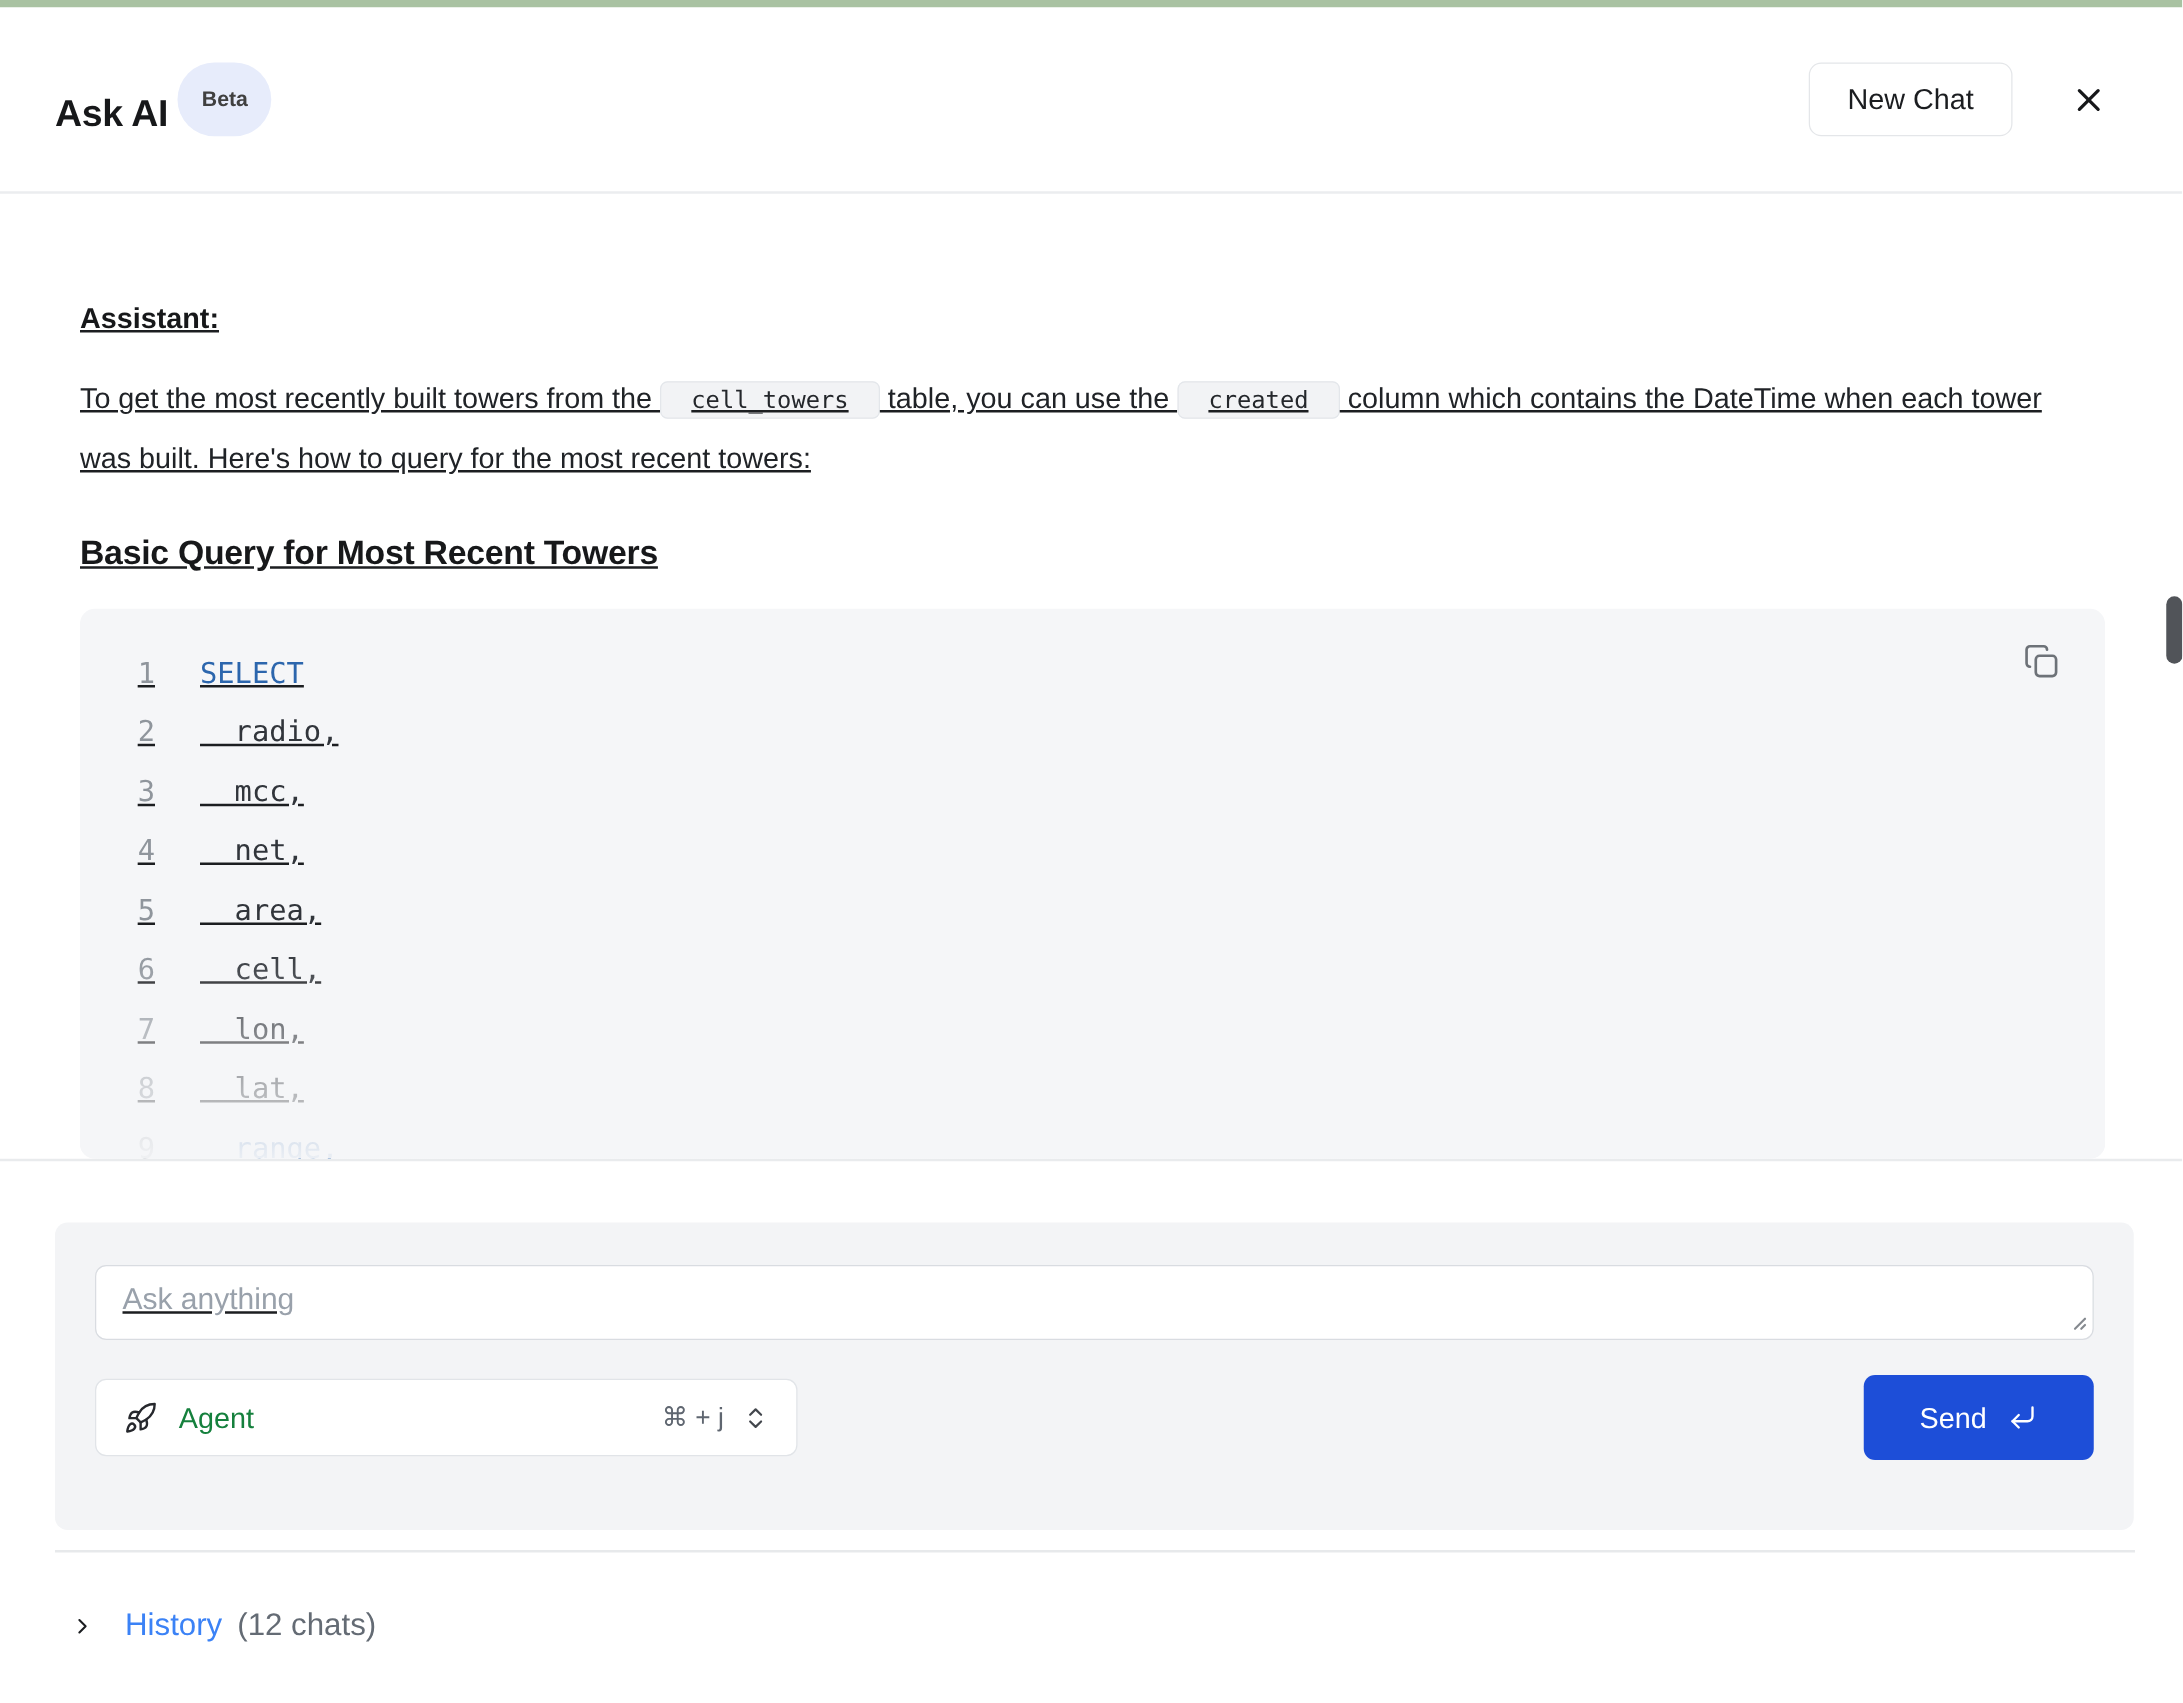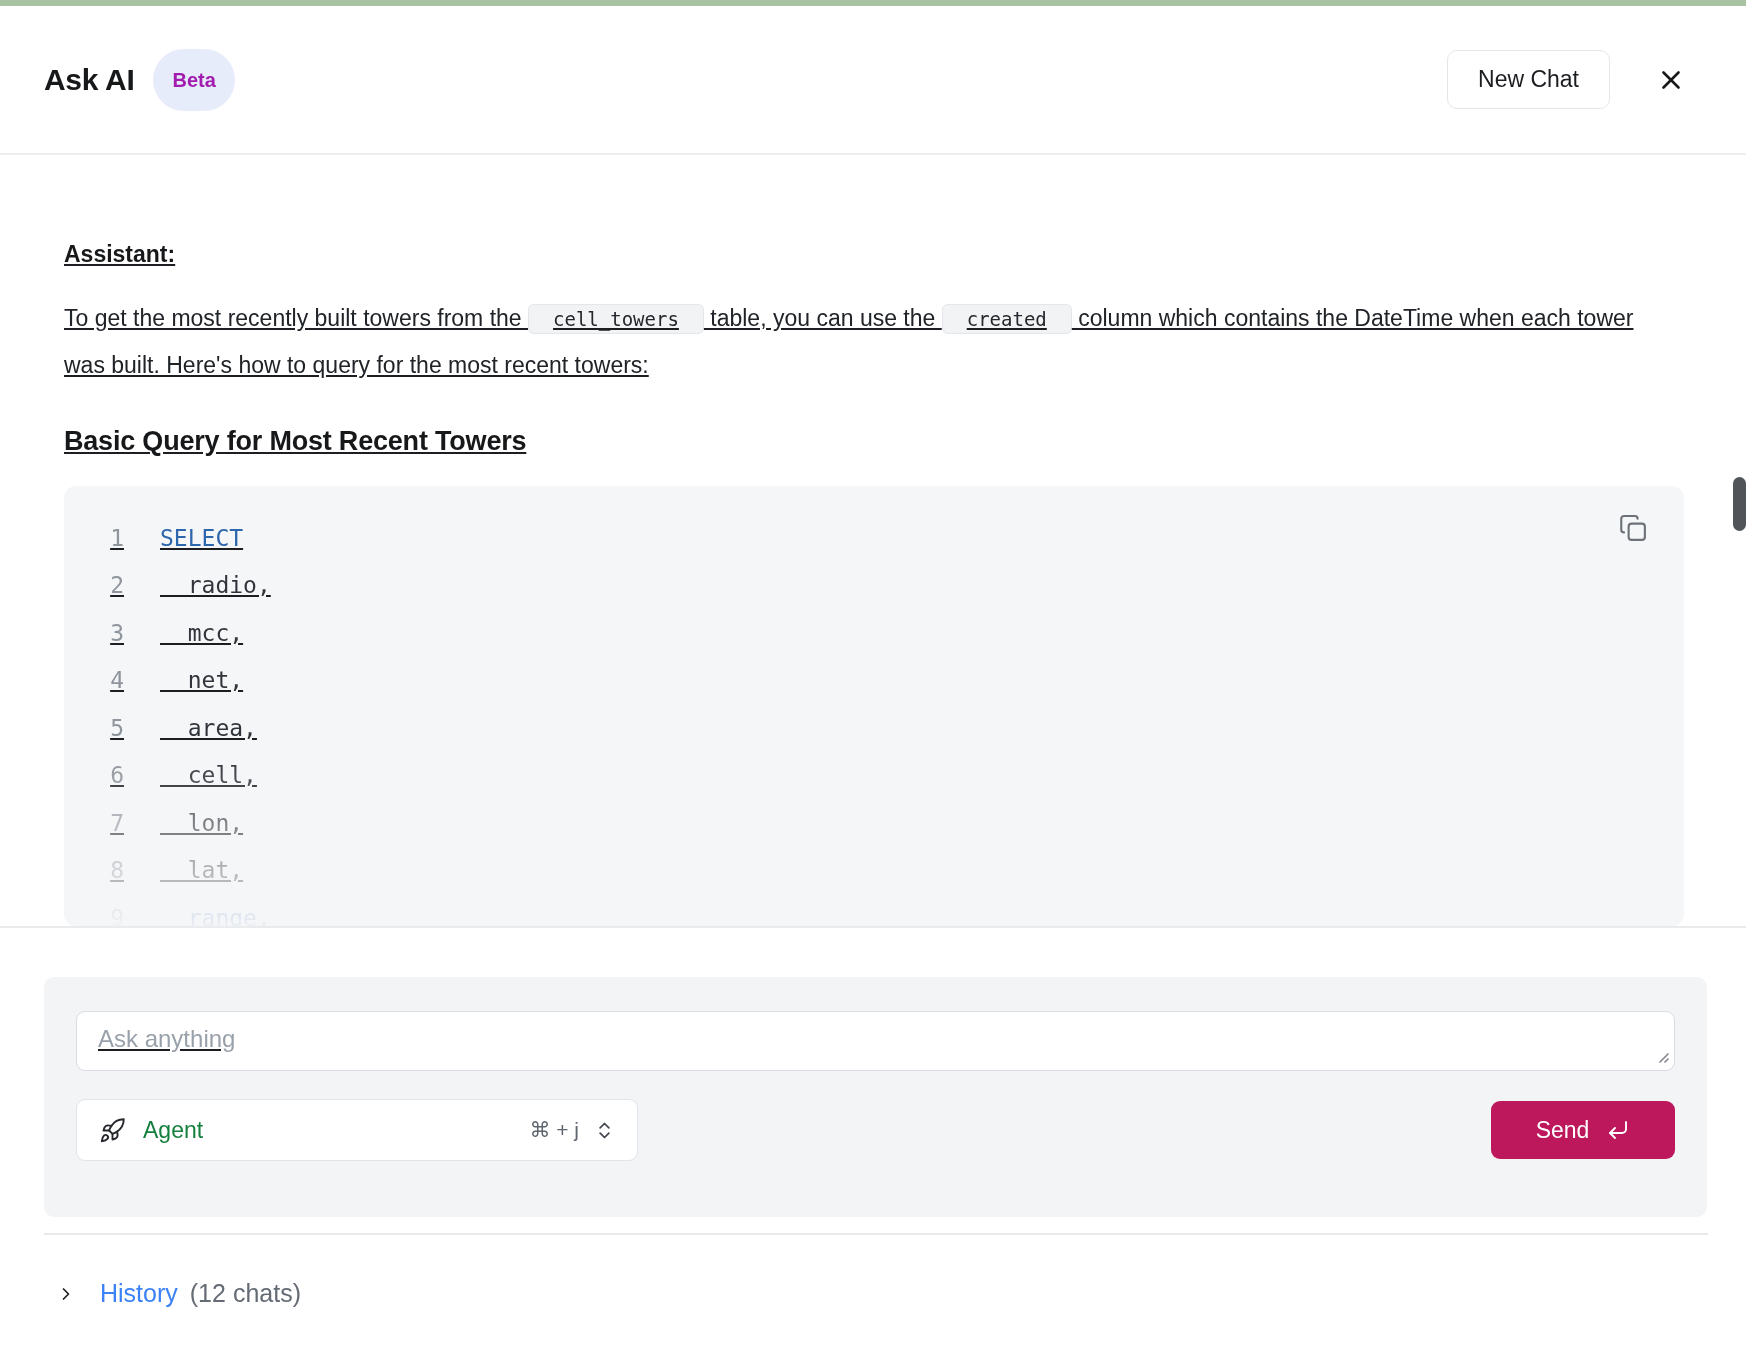--- a/index.html
+++ b/index.html
@@ -5,23 +5,23 @@
   * { margin:0; padding:0; box-sizing:border-box; }
   html,body { background:#ffffff; }
   body { font-family:"Liberation Sans", sans-serif; color:#1c1e21; }
   .app { position:relative; width:1746px; height:1362px; background:#fff; overflow:hidden; }
 
   
   .top-accent { height:6px; width:100%; background:#a9c2a2; }
 
   
   .header { height:149px; display:flex; align-items:center; padding:0 58px 0 44px; border-bottom:2px solid #ebedef; background:#fff; }
-  .header-left { display:flex; align-items:center; gap:19px; }
+  .header-left { display:flex; align-items:flex-end; gap:8px; }
   .app-title { font-size:30px; font-weight:700; color:#17181a; letter-spacing:-0.3px; }
-  .beta-badge { background:#e7ecfb; color:#a21caf; font-size:20px; font-weight:600; padding:21px 19px; border-radius:999px; line-height:1; }
+  .beta-badge { background:#e7ecfb; color:#404040; font-size:17px; font-weight:600; padding:21px 19px; border-radius:999px; line-height:1; }
   .header-right { margin-left:auto; display:flex; align-items:center; gap:44px; }
   .new-chat-btn { font-family:inherit; font-size:23px; color:#1b1d20; background:#fff; border:1.5px solid #e4e6e9; border-radius:10px; padding:17px 30px; cursor:pointer; line-height:1; }
   .close-btn { width:34px; height:34px; display:flex; align-items:center; justify-content:center; background:none; border:none; cursor:pointer; color:#17181a; }
 
   
   .content { padding:0 62px 0 64px;text-decoration:underline; }
   .assistant-label { margin-top:84px; font-size:23px; font-weight:700; color:#17181a; line-height:30px; }
   .para { margin-top:26px; font-size:23px; line-height:46px; color:#202327; max-width:1600px; }
   .inline-code { font-family:"DejaVu Sans Mono", monospace; font-size:19px; background:#f2f3f5; border:1px solid #e3e6ea; border-radius:6px; padding:3px 24px; white-space:nowrap; color:#24272b; }
   .section-heading { margin-top:36px; font-size:27px; font-weight:700; color:#17181a; line-height:34px; letter-spacing:-0.2px; }
@@ -44,21 +44,21 @@
   .ask-input { width:100%; height:60px; resize:none; font-family:inherit; font-size:24px; color:#1c1e21; padding:13px 21px; background:#fff; border:1.5px solid #d9dce1; border-radius:9px; outline:none; display:block; }
   .ask-input::placeholder { color:#99a1ab; }
   .resize-grip { position:absolute; right:5px; bottom:7px; color:#85898f; pointer-events:none; }
   .composer-row { margin-top:28px; display:flex; align-items:center; justify-content:space-between; }
   .agent-btn { width:562px; height:62px; background:#fff; border:1.5px solid #e1e4e8; border-radius:9px; display:flex; align-items:center; padding:0 22px; cursor:pointer; font-family:inherit; }
   .agent-btn .rocket { color:#26282d; display:flex; }
   .agent-label { margin-left:17px; font-size:23px; color:#15803d;text-align:right; }
   .agent-right { margin-left:auto; display:flex; align-items:center; gap:15px; }
   .shortcut { font-size:21px; color:#5f6670; }
   .updown { color:#43474d; display:flex; }
-  .send-btn { width:184px; height:58px; background:#be185d; border:none; border-radius:9px; color:#fff; display:flex; align-items:center; justify-content:center; gap:17px; font-family:inherit; font-size:23px; cursor:pointer; }
+  .send-btn { width:184px; height:68px; background:#1d4ed8; border:none; border-radius:9px; color:#fff; display:flex; align-items:center; justify-content:center; gap:17px; font-family:inherit; font-size:23px; cursor:pointer; }
 
   
   .history-divider { margin:16px 38px 0 44px; border-top:2px solid #e7e9eb; }
   .history-row { margin:44px 0 0 56px; display:flex; align-items:center; cursor:pointer; }
   .history-chevron { color:#1b1d20; display:flex; }
   .history-label { margin-left:24px; font-size:25px; font-weight:500; color:#3b82f6; }
   .history-count { margin-left:12px; font-size:25px; color:#646b74; }
 
   
   .scroll-thumb { position:absolute; left:1733px; top:477px; width:13px; height:54px; background:#515459; border-radius:7px; }

